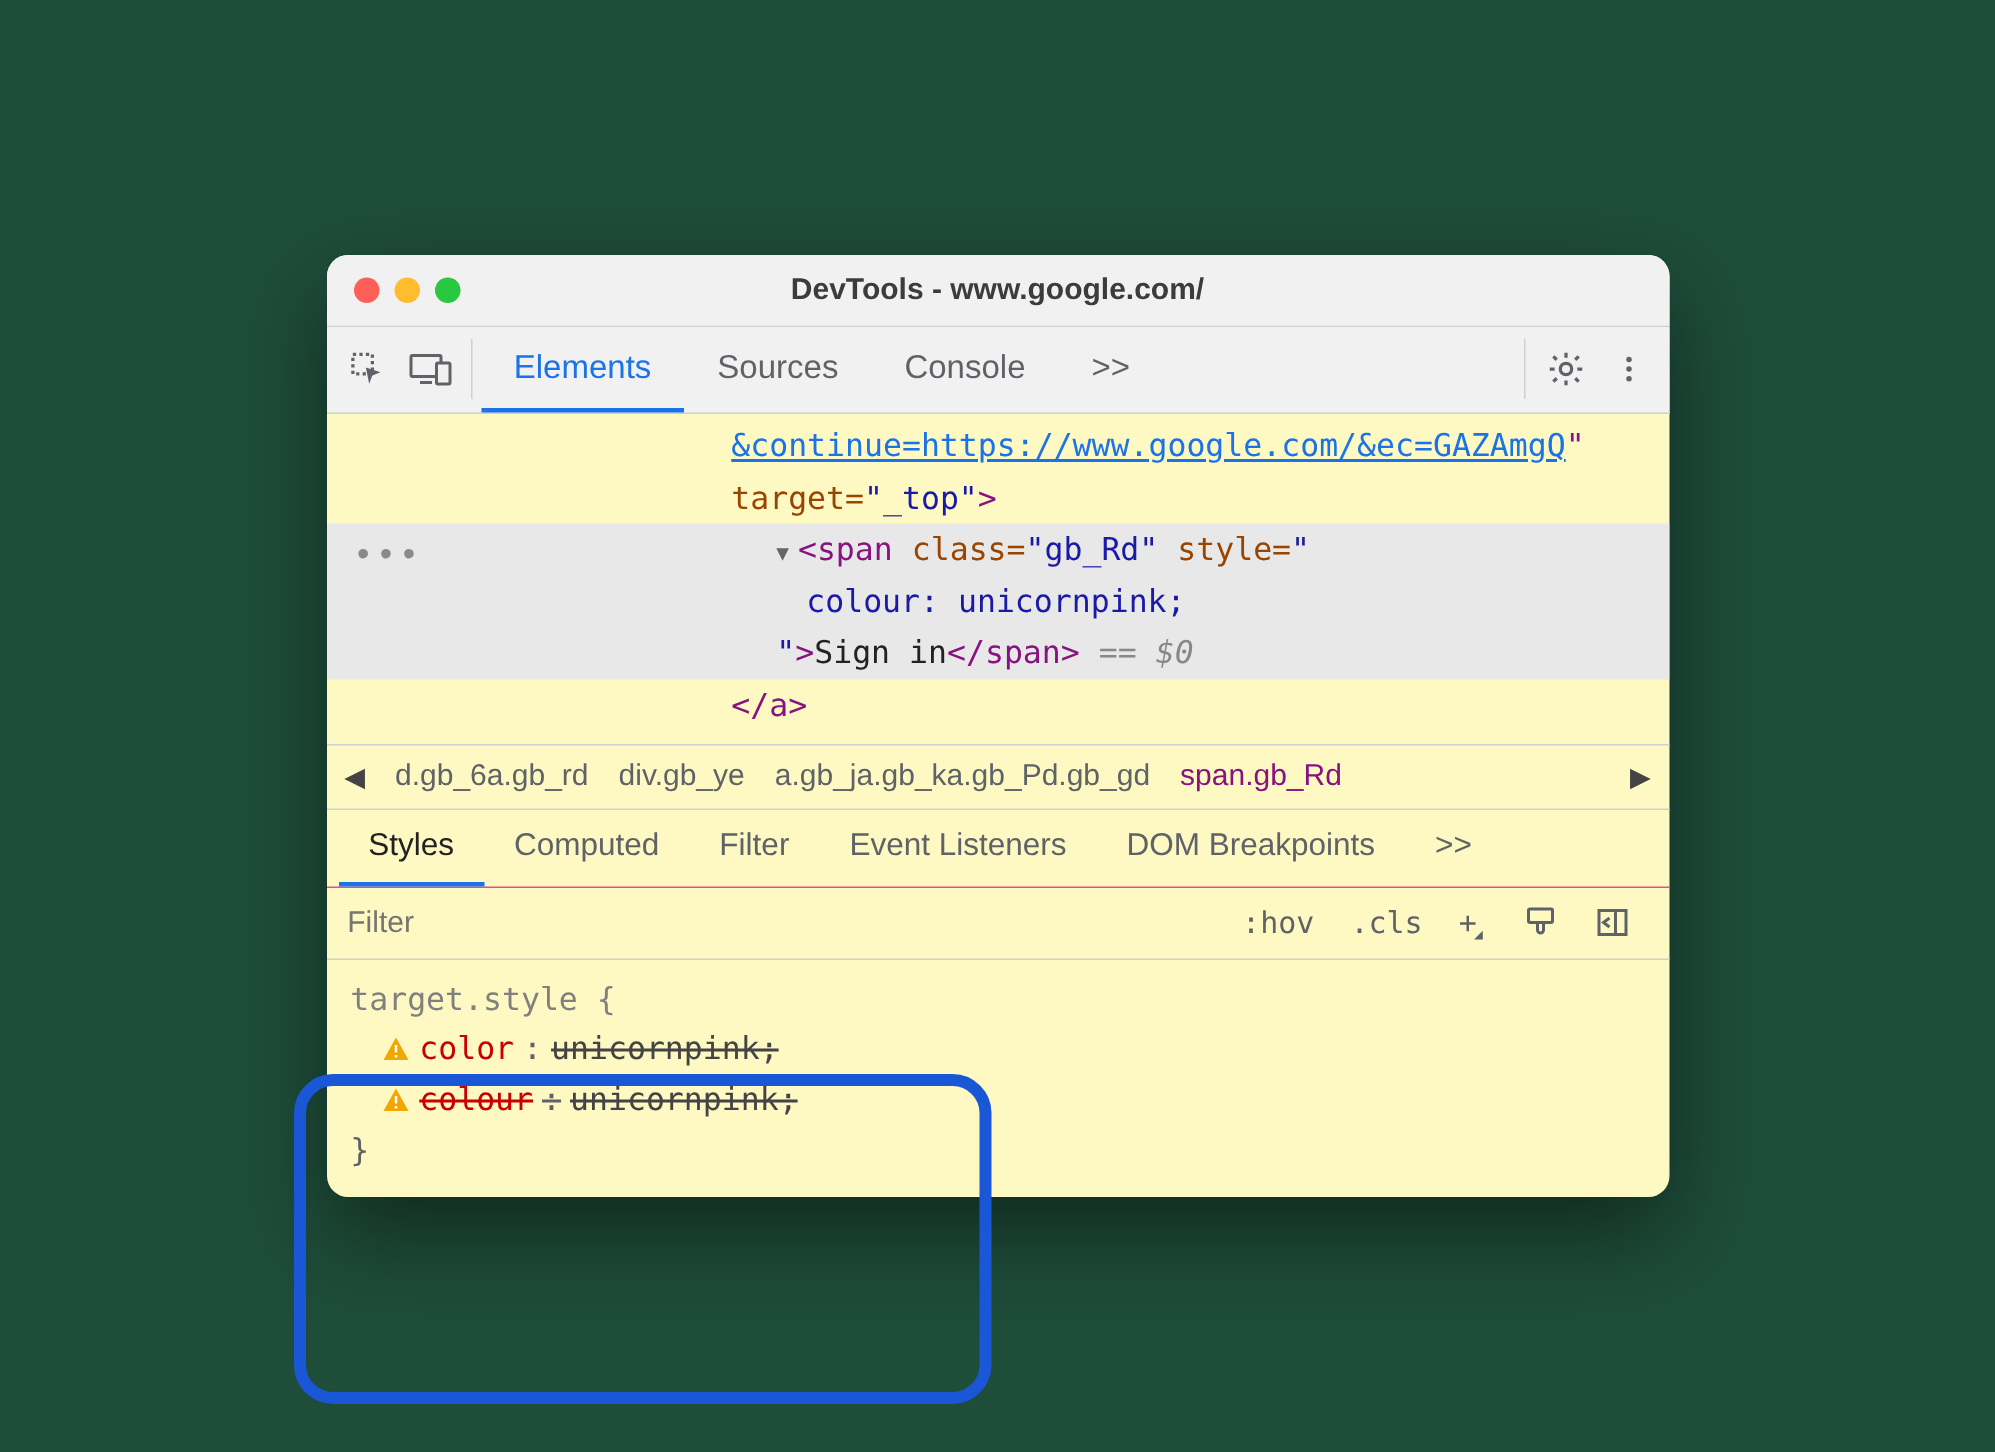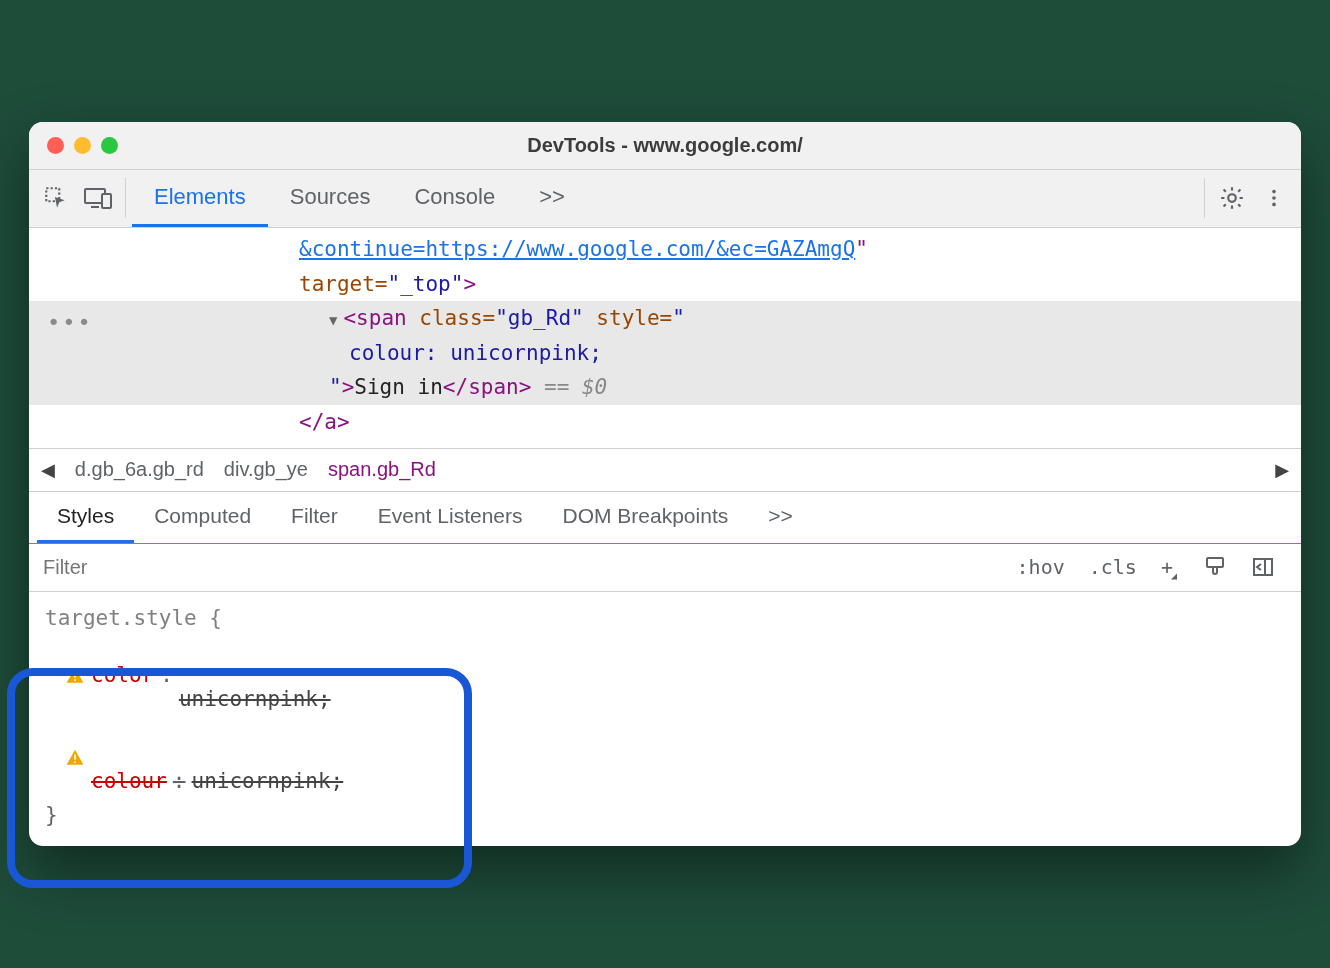--- a/index.html
+++ b/index.html
@@ -6,22 +6,22 @@
   body {
     background: #1e4d3a;
     font-family: -apple-system, "Helvetica Neue", Arial, sans-serif;
     width: 1330px;
     height: 968px;
     display: flex;
     align-items: center;
     justify-content: center;
   }
   .window {
-    width: 1272px;
-    background: #ffffff;
+    width: 895px;
+    background: #fef9c3;
     border-radius: 14px;
     box-shadow: 0 25px 60px rgba(0,0,0,0.45);
     overflow: visible;
     position: relative;
   }
   .titlebar {
     background: #f1f1f1;
     height: 48px;
     border-top-left-radius: 14px;
     border-top-right-radius: 14px;
@@ -169,21 +169,21 @@
   .decl { padding-left: 20px; display: flex; align-items: center; gap: 6px; }
   .warn {
     width: 20px; height: 20px;
     display: inline-flex;
     align-items: center; justify-content: center;
     flex: 0 0 auto;
   }
   .warn svg { width: 20px; height: 20px; }
   .prop { color: #c80000; }
   .val { color: #444; }
-  .strike { text-decoration: line-through; margin-top: 48px; }
+  .strike { text-decoration: line-through; }
   .annotation-box {
     position: absolute;
     border: 8px solid #1a57d6;
     border-radius: 26px;
     pointer-events: none;
   }
   .tri { font-size: 14px; color: #666; margin-right: 6px; }
 </style>
 </head>
 <body>
@@ -261,20 +261,21 @@
     </div>
     <div class="dom-line">
       <span class="tagname">&lt;/<span>a</span>&gt;</span>
     </div>
   </div>
 
   <div class="breadcrumbs">
     <span class="arrow">◀</span>
     <span class="bc">d.gb_6a.gb_rd</span>
     <span class="bc">div.gb_ye</span>
+    <span class="bc">a.gb_ja.gb_ka.gb_Pd.gb_gd</span>
     <span class="bc sel">span.gb_Rd</span>
     <span style="flex:1"></span>
     <span class="arrow">▶</span>
   </div>
 
   <div class="styles-tabs">
     <div class="st-tab active">Styles</div>
     <div class="st-tab">Computed</div>
     <div class="st-tab">Filter</div>
     <div class="st-tab">Event Listeners</div>

